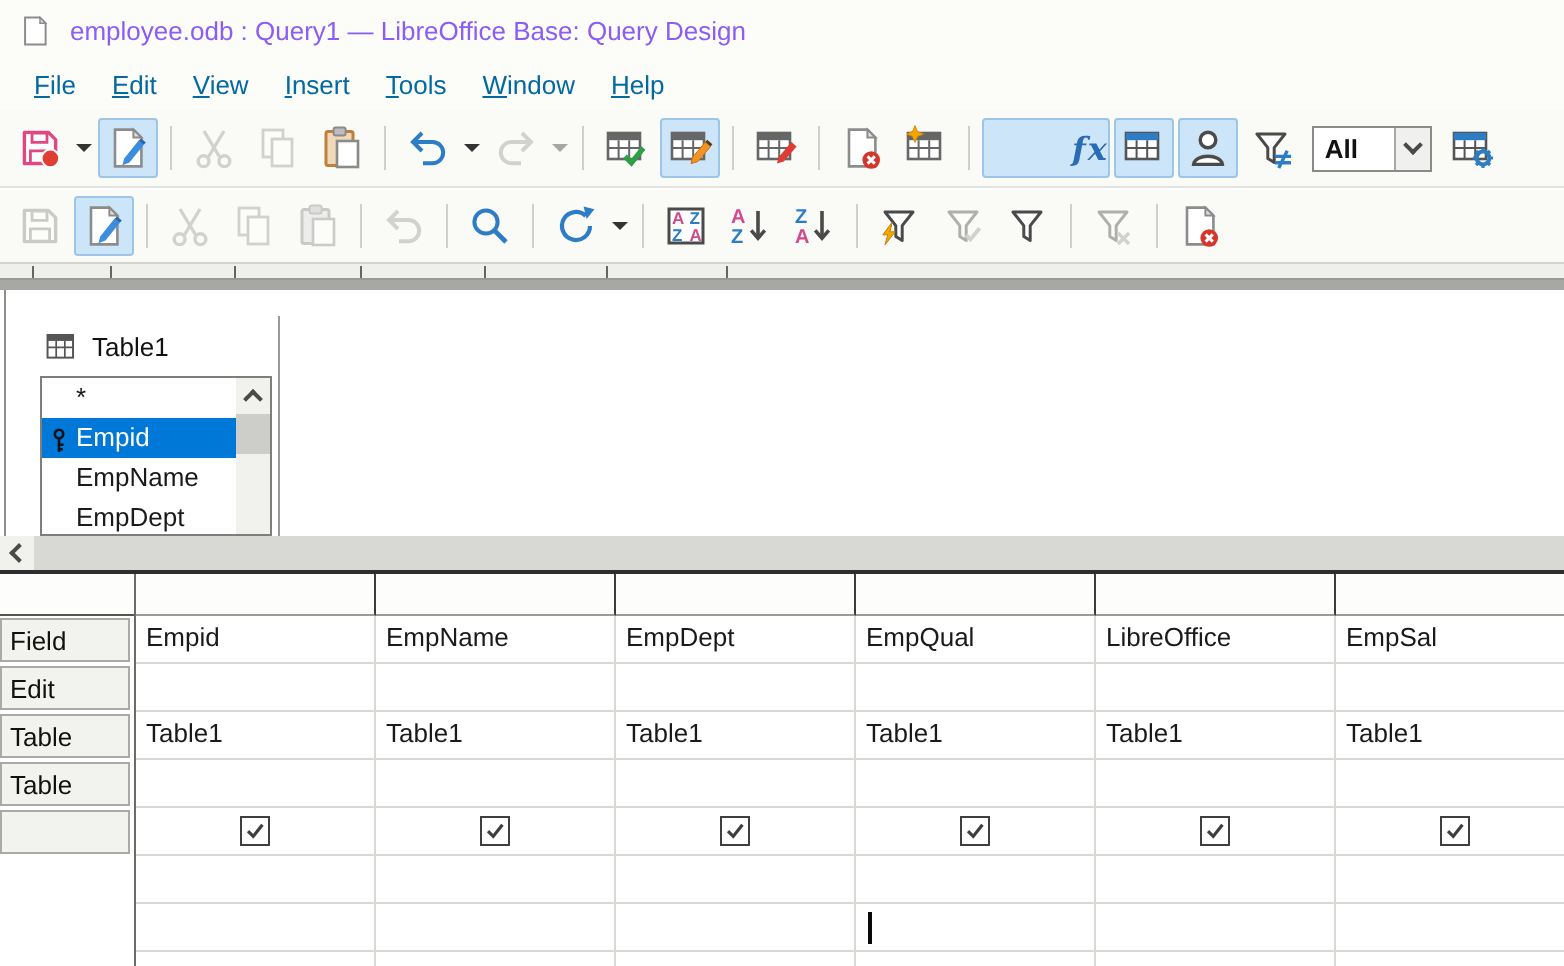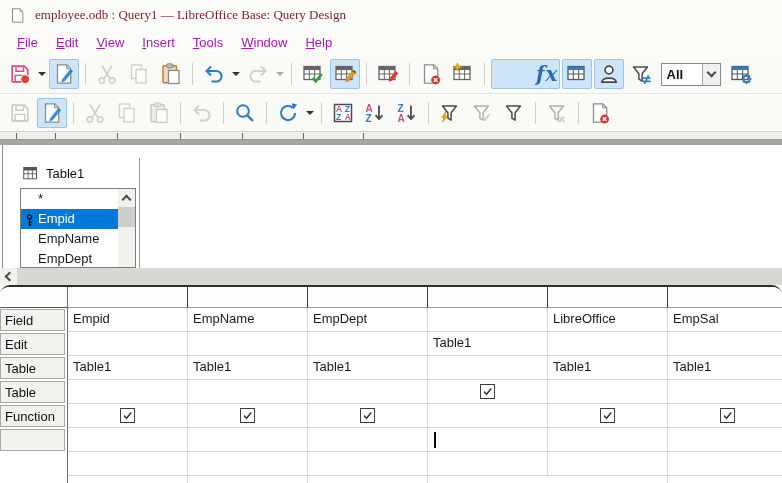--- a/index.html
+++ b/index.html
@@ -3,46 +3,46 @@
 <meta charset="utf-8">
 <style>
   * { margin:0; padding:0; box-sizing:border-box; }
   html,body { width:782px; height:483px; overflow:hidden; background:#fff;
     font-family:"Liberation Sans", sans-serif; color:#1a1a1a; }
   .abs { position:absolute; }
 
   
   #titlebar { left:0; top:0; width:782px; height:30px; background:#fcfcf8;
     display:flex; align-items:center; padding-left:9px; }
-  #titlebar .title { margin-left:9px; font-size:13px; color:#7f1d1d;font-family:Liberation Serif, serif; }
+  #titlebar .title { margin-left:9px; font-size:13px; color:#8b5cf6; }
 
   
   #menubar { left:0; top:30px; width:782px; height:25px; background:#fcfcf8;
     display:flex; align-items:center; padding-left:8px; }
-  .mi { display:inline-block; font-size:13px; padding:3px 9px; color:#a21caf; }
+  .mi { display:inline-block; font-size:13px; padding:3px 9px; color:#0369a1; }
   .mi::first-letter { text-decoration:underline; }
 
   
   .toolbar { left:0; width:782px; background:#fafaf6; display:flex;
     align-items:center; padding-left:4px; }
   #toolbar1 { top:55px; height:39px; border-bottom:1px solid #e3e3df; }
   #toolbar2 { top:95px; height:36px; }
   .tbtn { height:30px; min-width:30px; display:flex; align-items:center;
     justify-content:center; border:1px solid transparent; border-radius:2px; margin:0 1px; }
   .tbtn.active { background:#cde5f8; border-color:#9cc5e8; }
   .tbtn.disabled, .dropArrow.disabled { opacity:.42; filter:grayscale(1); }
   .ticon { display:flex; align-items:center; justify-content:center; }
   .ticon svg { display:block; }
   .sep { width:1px; height:22px; background:#cfcfcb; margin:0 5px; flex:none; }
   .dropArrow { width:12px; height:28px; display:flex; align-items:center;
     justify-content:center; }
   .dropArrow::after { content:""; border-left:4px solid transparent;
     border-right:4px solid transparent; border-top:4.5px solid #333; }
   .fxg { font-family:"DejaVu Serif", serif; font-style:italic; font-weight:bold;
-    font-size:20px; color:#2a6bb8; letter-spacing:1px;margin-left:44px; }
+    font-size:16px; color:#2a6bb8; letter-spacing:1px;margin-left:44px; }
   .combo-box { display:flex; height:23px; border:1px solid #8a8a8a; background:#fff;
     margin:0 4px;font-weight:bold; }
   .combo-text { width:40px; font-size:13px; padding:3px 0 0 5px; color:#111; }
   .combo-btn { width:18px; background:#f0f0ee; border-left:1px solid #a9a9a5;
     display:flex; align-items:center; justify-content:center; }
 
   .chev { display:inline-block; width:7px; height:7px; border-left:2px solid #4a4a4a;
     border-bottom:2px solid #4a4a4a; }
   .chev.down { transform:rotate(-45deg); margin-top:-3px; }
   .chev.up { transform:rotate(135deg); margin-top:3px; }
@@ -76,21 +76,21 @@
 
   
   #hscroll { left:0; top:268px; width:782px; height:17px; background:#e9e9e5; }
   #hscroll .sb-left { position:absolute; left:0; top:0; width:17px; height:17px;
     background:#f1f1ee; display:flex; align-items:center; justify-content:center; }
   #hscroll .hthumb { position:absolute; left:17px; top:0; width:765px; height:17px;
     background:#d8d8d4; }
 
   
   #grid { left:0; top:285px; width:782px; height:198px; border-top:2px solid #2e2e2e;
-    background:#fff; overflow:hidden;border-radius:10px; }
+    background:#fff; overflow:hidden; }
   #grid-labels { position:absolute; left:0; top:0; width:68px; height:198px;
     border-right:1px solid #6b6b67; background:#fff; }
   .glabel-head { height:21px; border-bottom:1px solid #55554f; background:#fdfdfb; }
   .glabel-slot { height:24px; padding:1px 2px 1px 0; }
   .glabel { height:22px; background:#f2f2ef; border:1px solid #a9a9a5; font-size:13px;
     display:flex; align-items:center; padding-left:4px; color:#111; }
   #grid-cols { position:absolute; left:68px; top:0; height:198px; display:flex; }
   .gcol { width:120px; flex:none; }
   .ghead { height:21px; border-bottom:1px solid #9c9c98; border-right:1px solid #3c3c3c;
     background:#fdfdfb; }
@@ -524,23 +524,20 @@
       <div class="glabel-slot">
         <div class="glabel">Edit</div>
       </div>
       <div class="glabel-slot">
         <div class="glabel">Table</div>
       </div>
       <div class="glabel-slot">
         <div class="glabel">Table</div>
       </div>
       <div class="glabel-slot">
-        <div class="glabel">Function</div>
-      </div>
-      <div class="glabel-slot">
         <div class="glabel"></div>
       </div>
     </div>
   <div id="grid-cols">
       <div class="gcol">
         <div class="ghead"></div>
         <div class="cell">Empid</div>
         <div class="cell"></div>
         <div class="cell">Table1</div>
         <div class="cell"></div>
@@ -584,20 +581,21 @@
               <path d="M2 5.6l2.6 2.6 4.6-5.8" fill="none" stroke="#3f3f3f" stroke-width="1.6"></path>
             </svg>
           </span>
         </div>
         <div class="cell"></div>
         <div class="cell"></div>
         <div class="cell"></div>
       </div>
       <div class="gcol">
         <div class="ghead"></div>
+        <div class="cell">EmpQual</div>
         <div class="cell"></div>
         <div class="cell">Table1</div>
         <div class="cell"></div>
         <div class="cell visible-cell">
           <span class="cb">
             <svg width="11" height="11" viewBox="0 0 11 11">
               <path d="M2 5.6l2.6 2.6 4.6-5.8" fill="none" stroke="#3f3f3f" stroke-width="1.6"></path>
             </svg>
           </span>
         </div>

